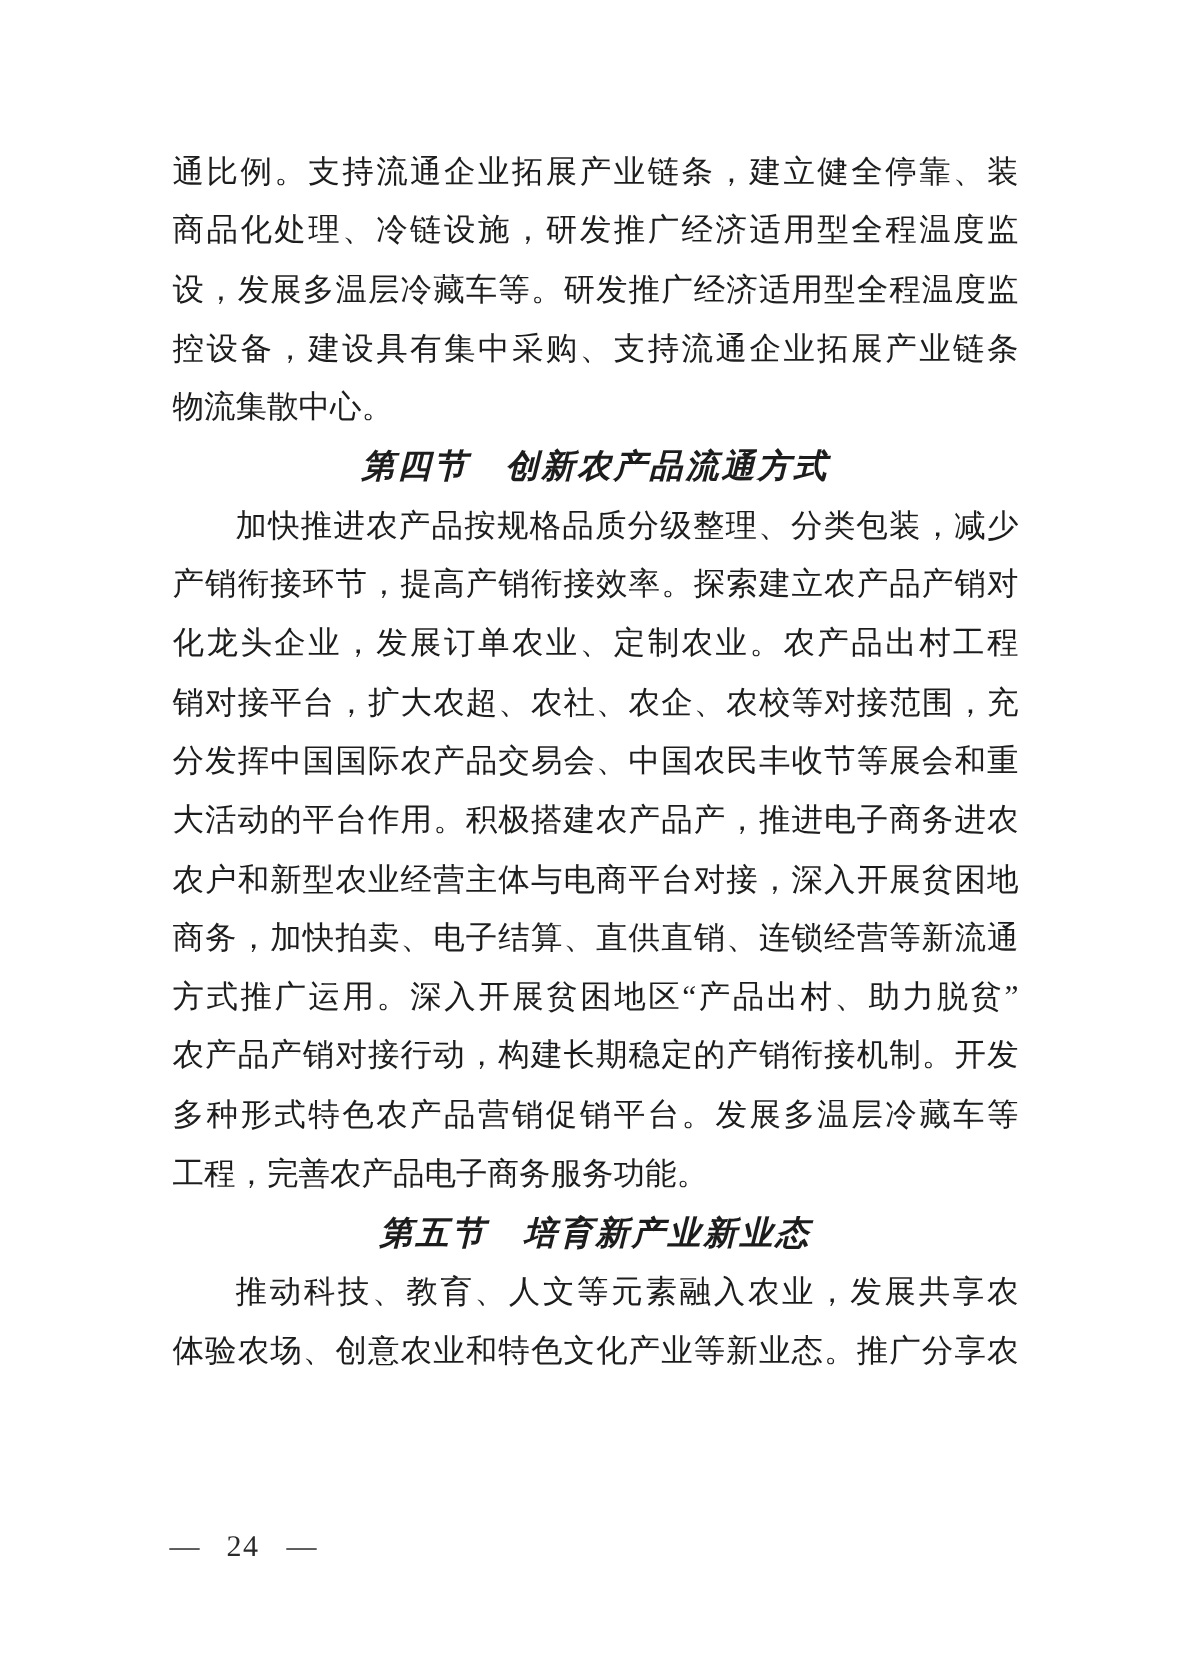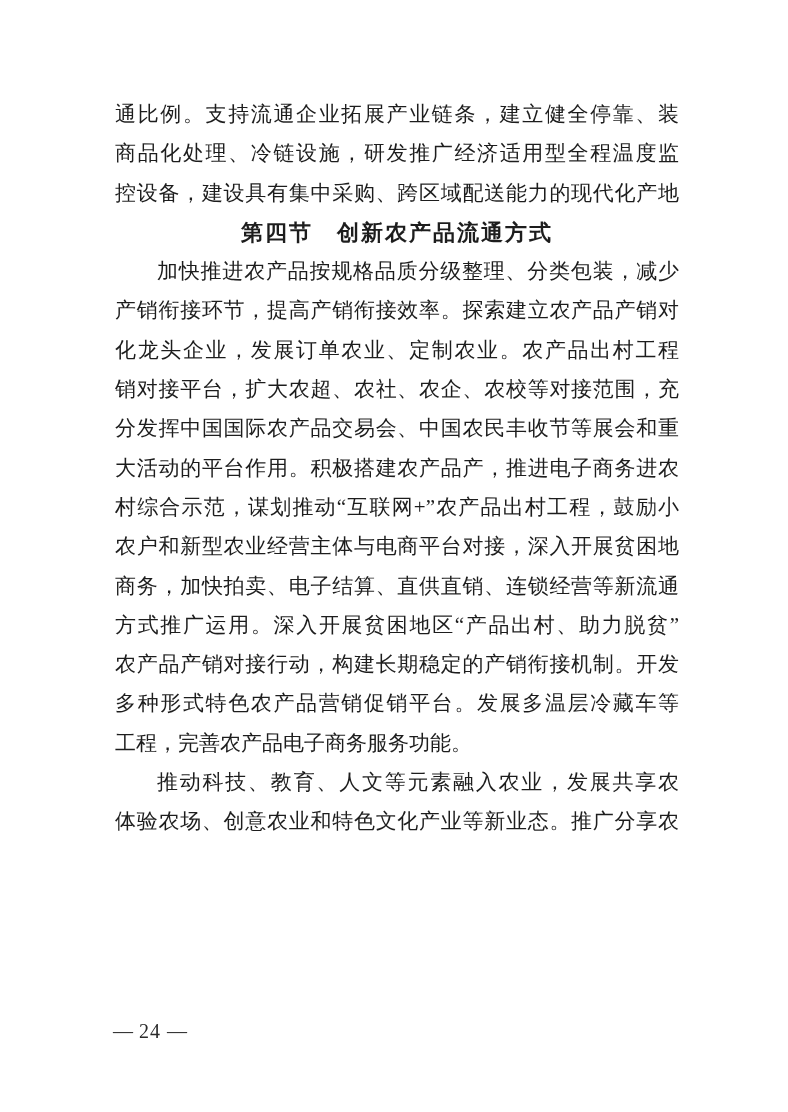--- a/index.html
+++ b/index.html
@@ -26,62 +26,65 @@
   }
   .text-line.p-indent{text-indent:2em;}
   .text-line.p-end{text-align-last:left;}
   .section-heading{
     font-weight:700;
     font-size:22px;
     text-align:center;
     text-align-last:center;
     height:39.3px;
     letter-spacing:2px;
+    font-style:italic;
   }
   .page-footer{
     position:absolute;
     left:113px;top:1020px;
     font-size:20px;
     color:#2a2a2a;
     display:flex;
     align-items:center;
   }
-  .page-footer .num{margin:0 6px;letter-spacing:1px;}
+  .page-footer .num{margin:0 18px;letter-spacing:1px;}
 </style>
 </head>
 <body>
 
 <div class="page">
 
   <div class="content">
 
     <div>
       <div class="text-line">通比例。支持流通企业拓展产业链条，建立健全停靠、装卸、</div>
       <div class="text-line">商品化处理、冷链设施，研发推广经济适用型全程温度监</div>
-      <div class="text-line">控设备，建设具有集中采购、跨区域配送能力的现代化产地</div>
+      <div class="text-line">设，发展多温层冷藏车等。研发推广经济适用型全程温度监</div>
+      <div class="text-line">控设备，建设具有集中采购、支持流通企业拓展产业链条</div>
+      <div class="text-line p-end">物流集散中心。</div>
     </div>
 
     <div class="section-heading">第四节　创新农产品流通方式</div>
 
     <div>
       <div class="text-line p-indent">加快推进农产品按规格品质分级整理、分类包装，减少</div>
       <div class="text-line">产销衔接环节，提高产销衔接效率。探索建立农产品产销对</div>
       <div class="text-line">化龙头企业，发展订单农业、定制农业。农产品出村工程</div>
       <div class="text-line">销对接平台，扩大农超、农社、农企、农校等对接范围，充</div>
       <div class="text-line">分发挥中国国际农产品交易会、中国农民丰收节等展会和重</div>
       <div class="text-line">大活动的平台作用。积极搭建农产品产，推进电子商务进农</div>
-      <div class="text-line">村综合示范，谋划推动“互联网+”农产品出村工程，鼓励小</div>
       <div class="text-line">农户和新型农业经营主体与电商平台对接，深入开展贫困地区</div>
       <div class="text-line">商务，加快拍卖、电子结算、直供直销、连锁经营等新流通</div>
       <div class="text-line">方式推广运用。深入开展贫困地区“产品出村、助力脱贫”</div>
       <div class="text-line">农产品产销对接行动，构建长期稳定的产销衔接机制。开发</div>
       <div class="text-line">多种形式特色农产品营销促销平台。发展多温层冷藏车等</div>
       <div class="text-line p-end">工程，完善农产品电子商务服务功能。</div>
     </div>
 
+    <div class="section-heading">第五节　培育新产业新业态</div>
 
     <div>
       <div class="text-line p-indent">推动科技、教育、人文等元素融入农业，发展共享农庄、</div>
       <div class="text-line">体验农场、创意农业和特色文化产业等新业态。推广分享农</div>
     </div>
 
   </div>
 
   <div class="page-footer">
     <span class="dash">—</span>

